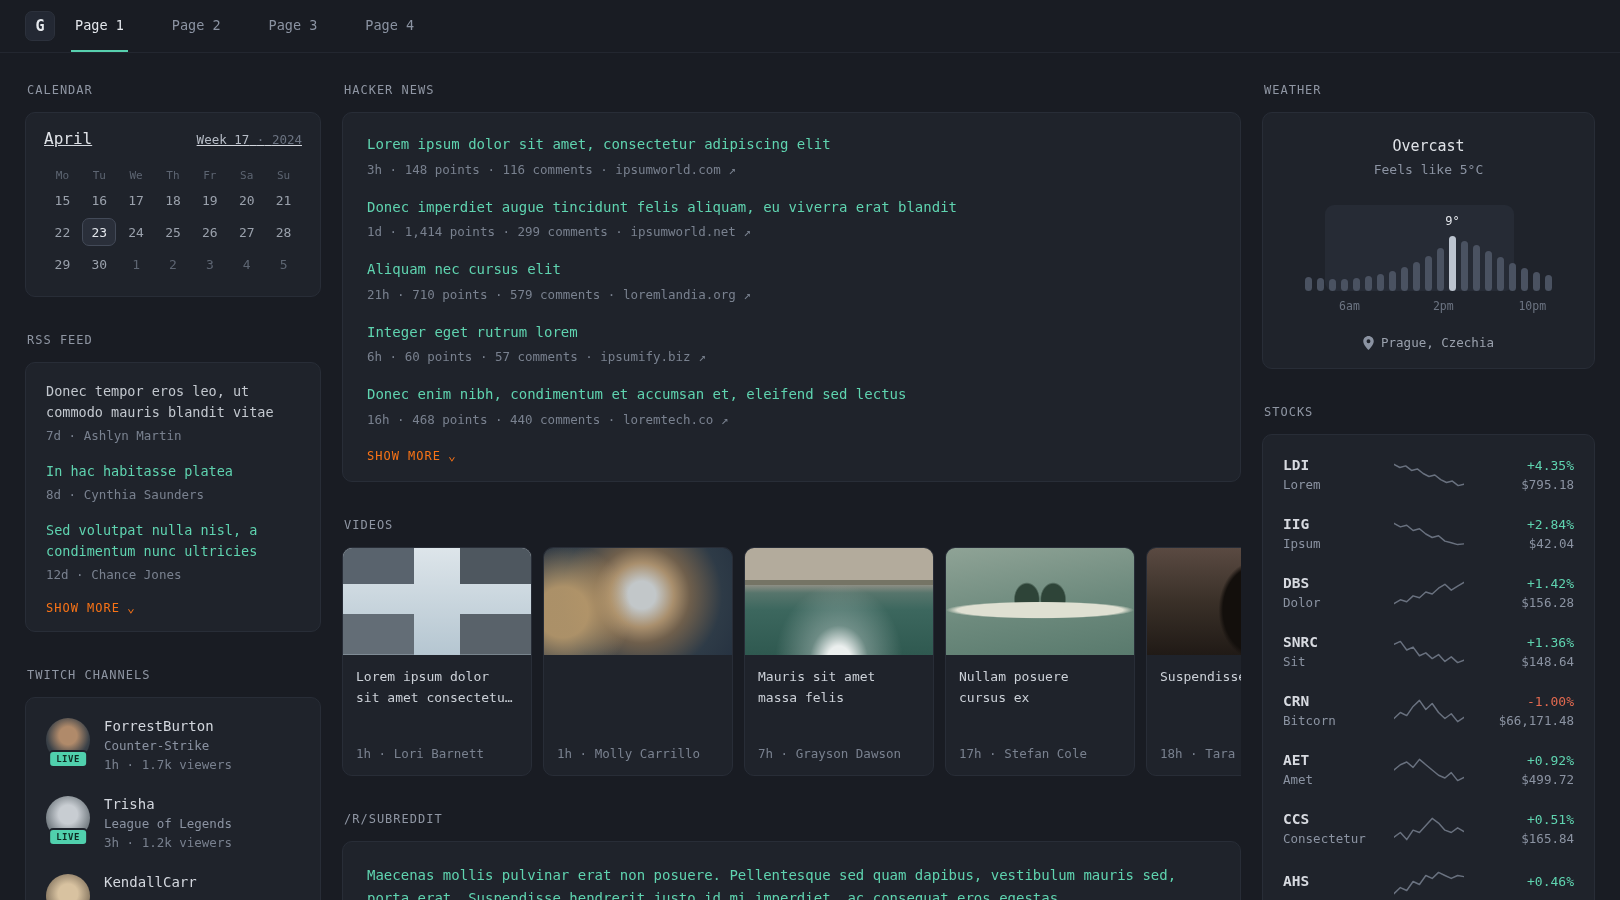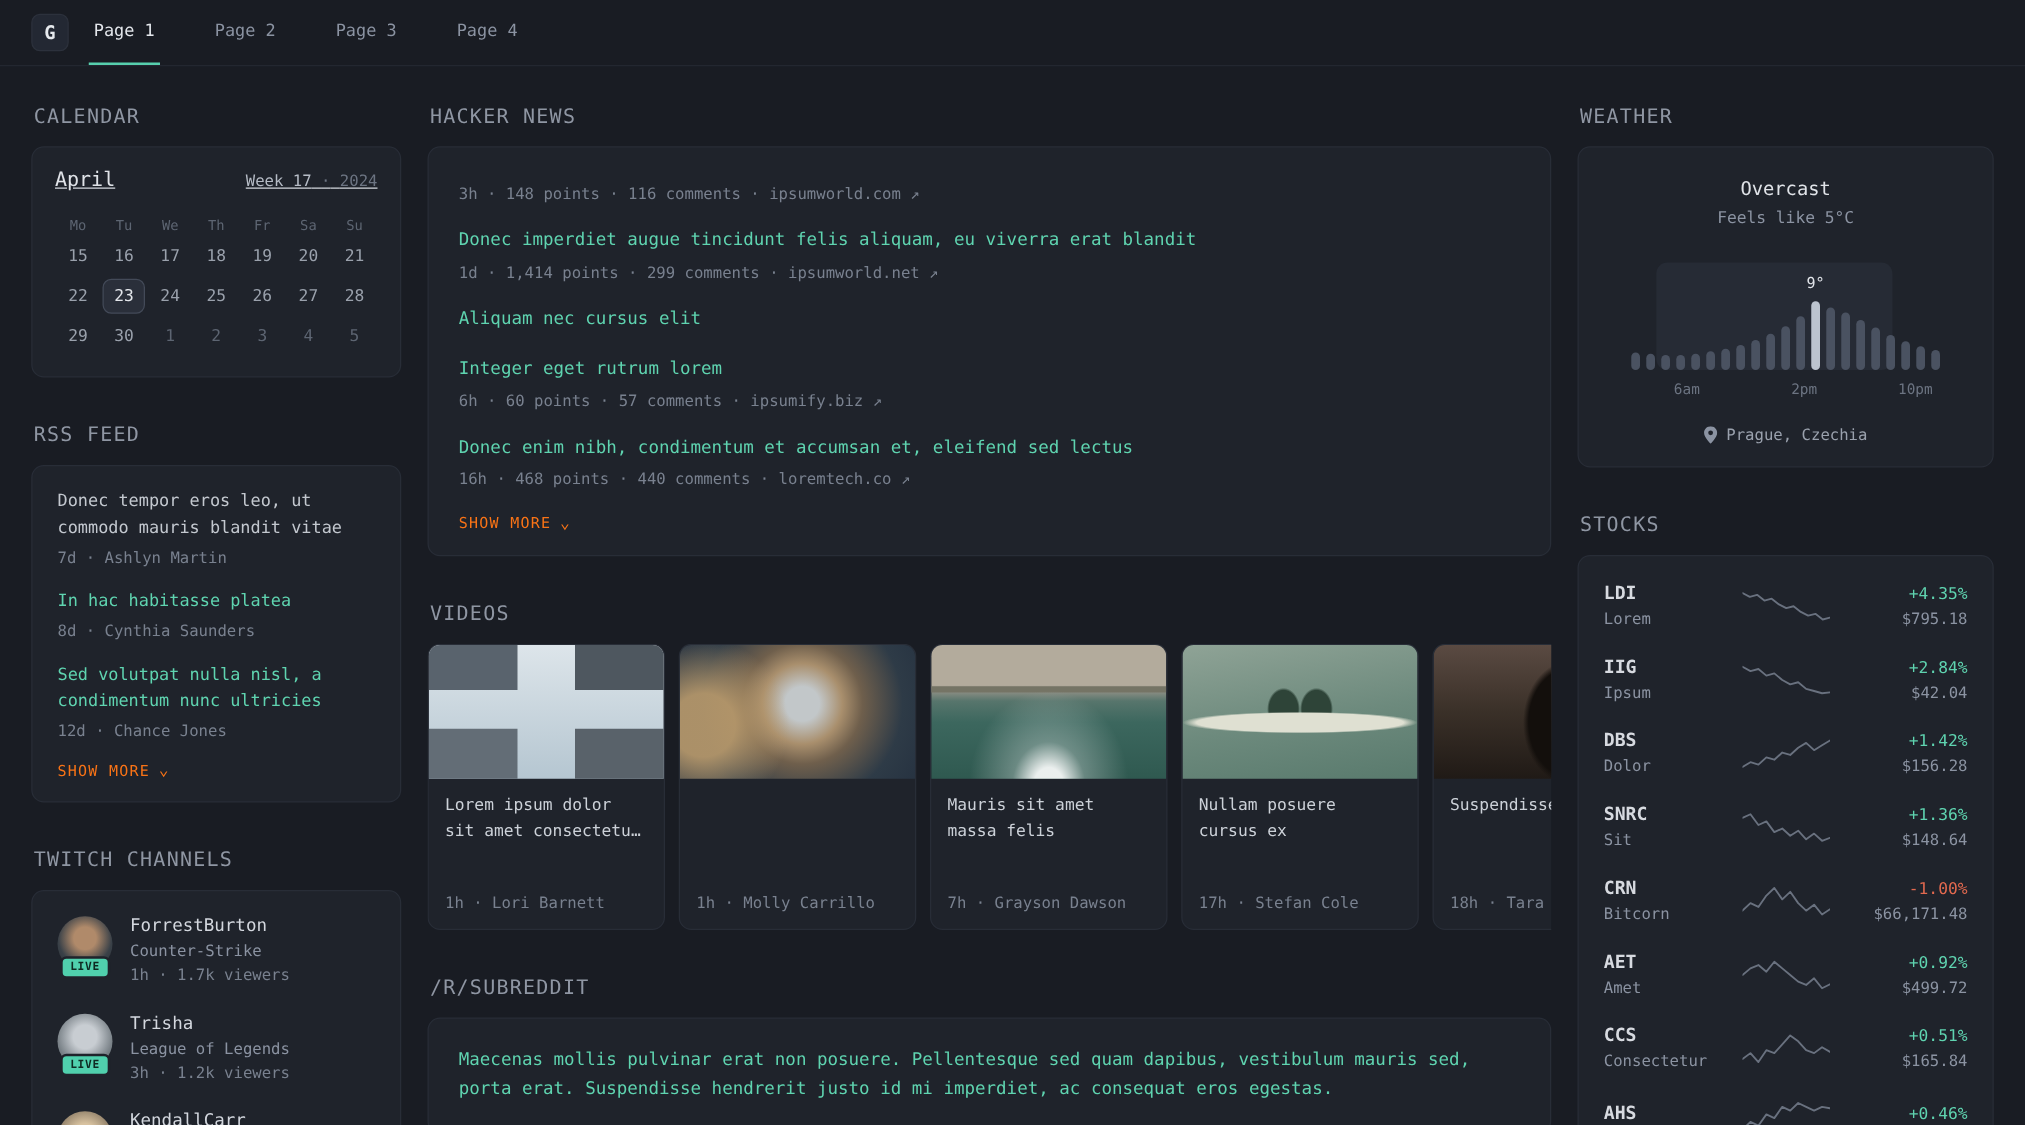--- a/index.html
+++ b/index.html
@@ -28,21 +28,21 @@
     text-decoration:none;
   }
   .tab.active{ color:#e4e7ec; border-bottom-color:#57d0ae; }
   
   main{
     display:grid; grid-template-columns:296px minmax(0,1fr) 333px;
     gap:21px; padding:30px 25px 0; align-items:start;
   }
   .col{ display:flex; flex-direction:column; gap:36px; min-width:0; }
   .sec-head{
-    font-size:16px; font-weight:normal; letter-spacing:1px;
+    font-size:12px; font-weight:normal; letter-spacing:1px;
     color:#8f96a3; margin:0 0 15px 2px;
   }
   .card{
     background:#1f232b; border:1px solid #282d37; border-radius:10px;
   }
   .show-more{
     margin-top:0; font-size:12px; letter-spacing:1px; color:#f97316;
     cursor:pointer; display:inline-flex; align-items:center; gap:7px;
     background:none; border:none; font-family:inherit;
   }
@@ -321,34 +321,38 @@
   </div>
 
   <div class="col">
 
     <section>
       <h2 class="sec-head">HACKER NEWS</h2>
       <div class="card hn-card">
         <div>
 
             <div class="hn-item">
+              <div class="title">Lorem ipsum dolor sit amet, consectetur adipiscing elit</div>
               <div class="item-meta">
                 <span>3h · 148 points · 116 comments · </span><span class="src-link">ipsumworld.com ↗</span>
               </div>
             </div>
 
             <div class="hn-item">
               <div class="title">Donec imperdiet augue tincidunt felis aliquam, eu viverra erat blandit</div>
               <div class="item-meta">
                 <span>1d · 1,414 points · 299 comments · </span><span class="src-link">ipsumworld.net ↗</span>
               </div>
             </div>
 
             <div class="hn-item">
               <div class="title">Aliquam nec cursus elit</div>
+              <div class="item-meta">
+                <span>21h · 710 points · 579 comments · </span><span class="src-link">loremlandia.org ↗</span>
+              </div>
             </div>
 
             <div class="hn-item">
               <div class="title">Integer eget rutrum lorem</div>
               <div class="item-meta">
                 <span>6h · 60 points · 57 comments · </span><span class="src-link">ipsumify.biz ↗</span>
               </div>
             </div>
 
             <div class="hn-item">

